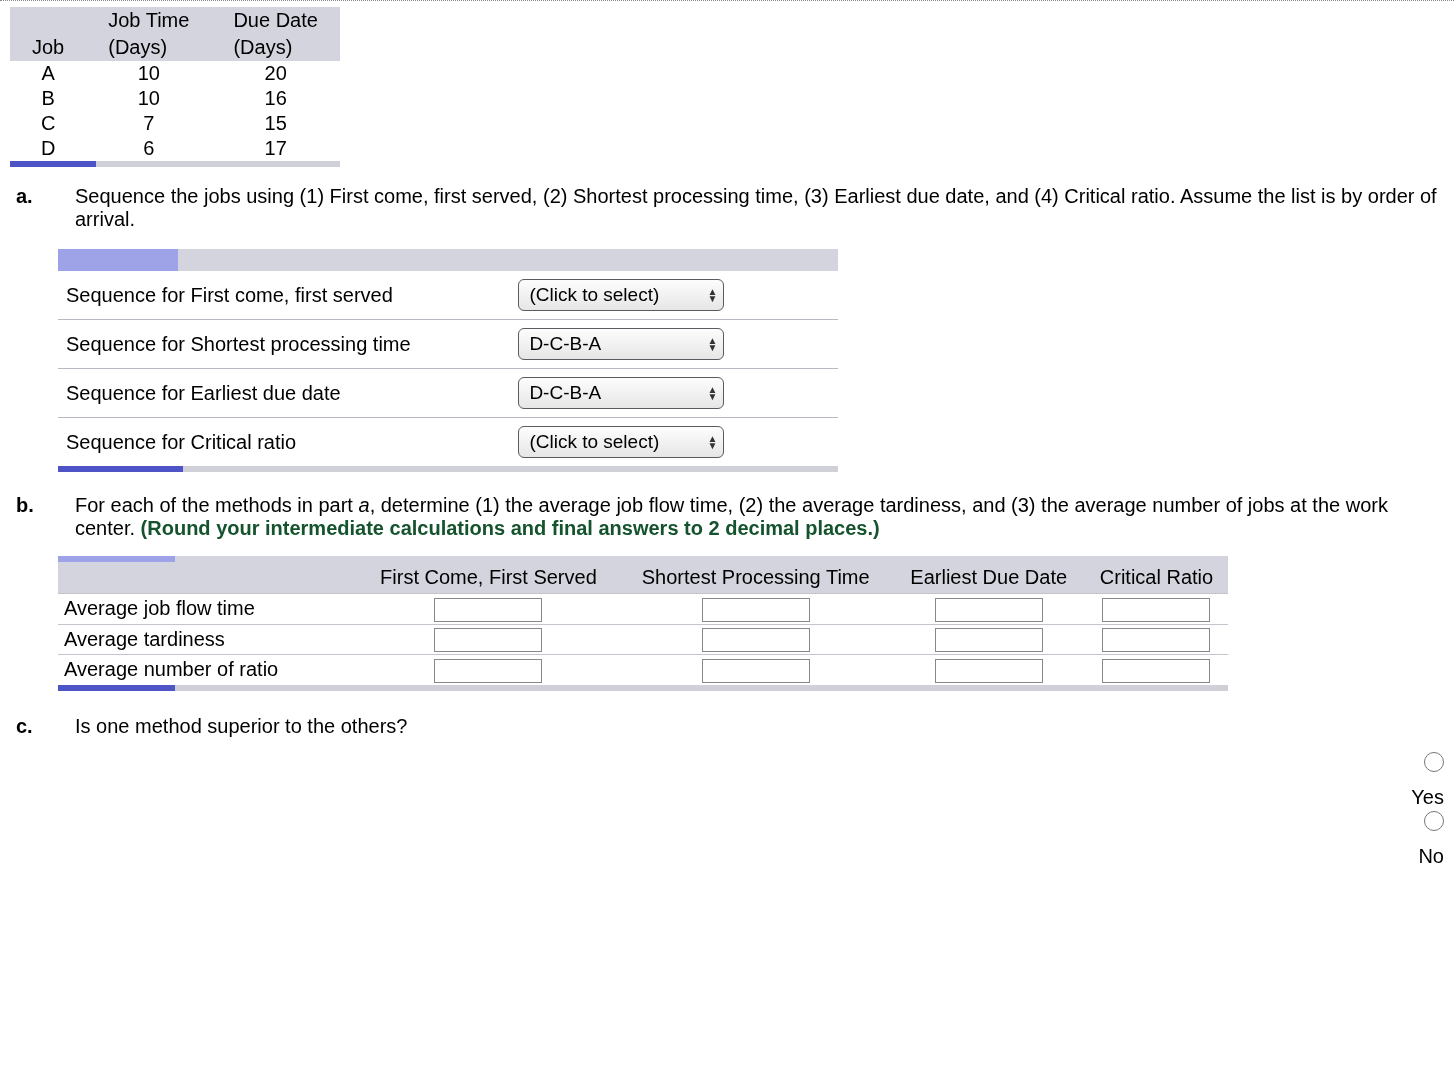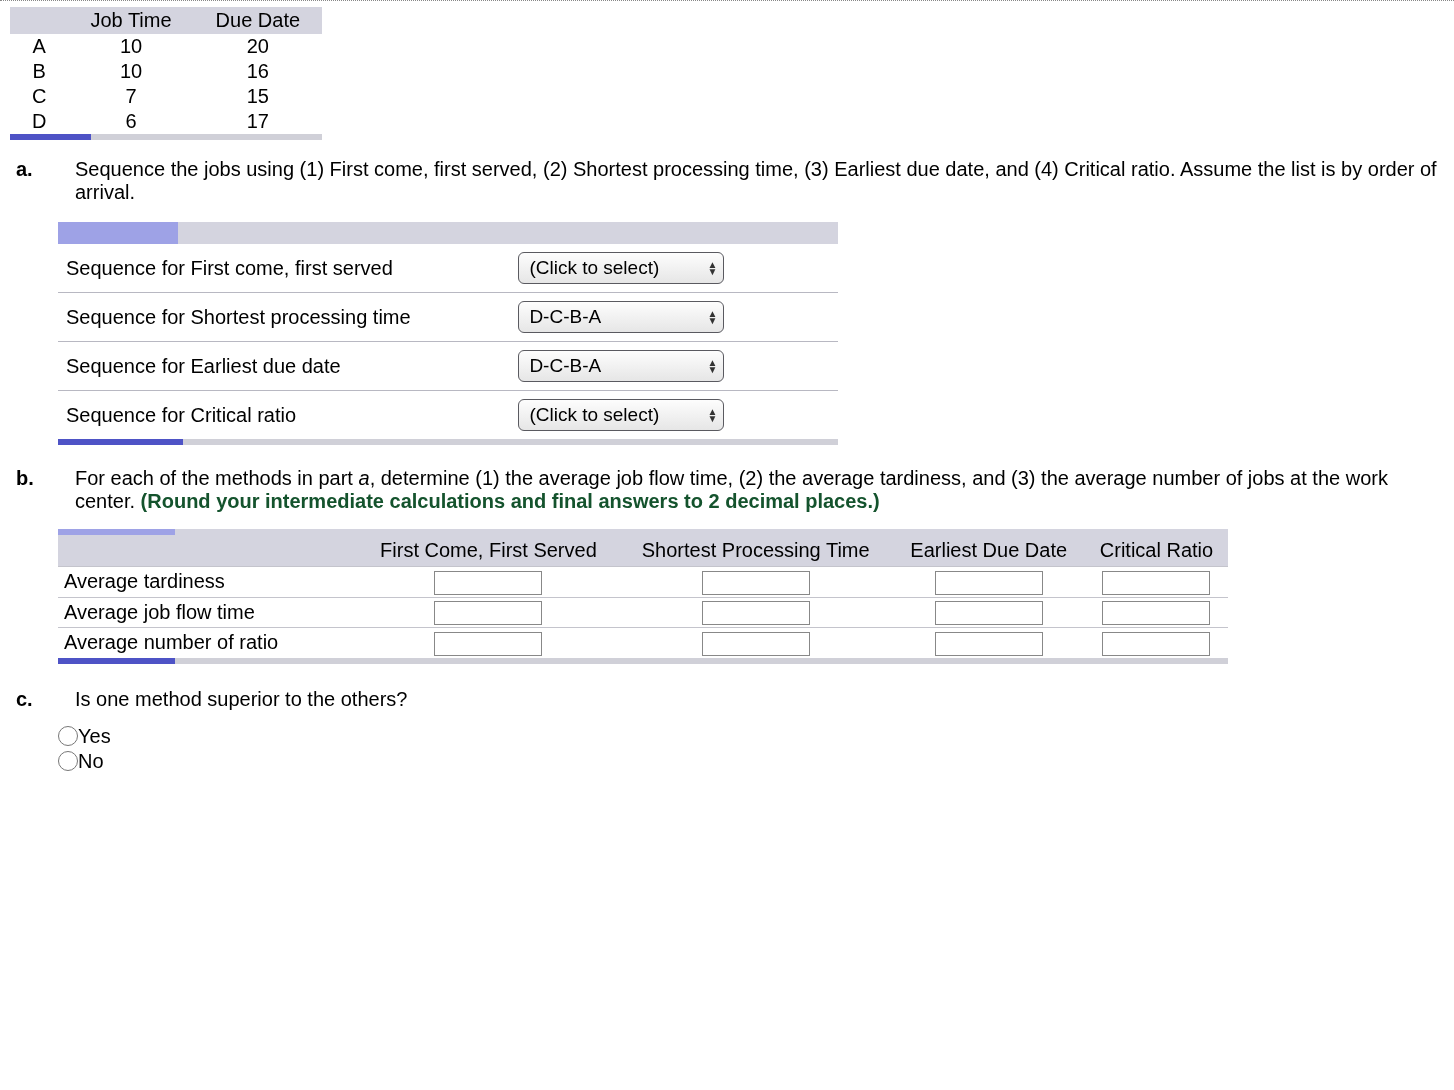--- a/index.html
+++ b/index.html
@@ -107,39 +107,44 @@
     .b-table tbody td.rowlabel { text-align: left; width: 300px; }
     .b-input {
       width: 108px; height: 24px;
       border: 1px solid #888;
       background: #fff;
     }
     .b-footer-strip { height: 6px; background: linear-gradient(to right, #4e53c6 0 10%, #d0d0d8 10% 100%); }
 
     
     .radio-group { margin: 14px 0 0 48px; }
-    .radio-row { display:flex; align-items:center; gap:0; margin-bottom:2px; }
+    .radio-row { display:flex; align-items:flex-end; gap:14px; margin-bottom:2px;flex-direction:column; }
     .radio-circle {
       width:20px; height:20px; border:1.5px solid #777; border-radius:50%;
       display:inline-block; cursor:pointer;
     }
   </style>
 </head>
 <body>
 
 <div class="dotted-top"></div>
 <div class="content">
 
 
   <table class="job-table">
     <thead>
       <tr>
         <td></td>
         <td>Job Time</td>
         <td>Due Date</td>
+      </tr>
+      <tr>
+        <td>Job</td>
+        <td>(Days)</td>
+        <td>(Days)</td>
       </tr>
     </thead>
     <tbody>
       <tr>
         <td>A</td>
         <td>10</td>
         <td>20</td>
       </tr>
       <tr>
         <td>B</td>
@@ -244,28 +249,28 @@
         <tr>
           <td></td>
           <td><span>First Come, First Served</span></td>
           <td><span>Shortest Processing Time</span></td>
           <td><span>Earliest Due Date</span></td>
           <td><span>Critical Ratio</span></td>
         </tr>
       </thead>
       <tbody>
         <tr>
+          <td class="rowlabel">Average job flow time</td>
+          <td><input class="b-input" style=""></td>
+          <td><input class="b-input" style=""></td>
+          <td><input class="b-input" style=""></td>
+          <td><input class="b-input" style=""></td>
+        </tr>
+        <tr>
           <td class="rowlabel">Average tardiness</td>
-          <td><input class="b-input" style=""></td>
-          <td><input class="b-input" style=""></td>
-          <td><input class="b-input" style=""></td>
-          <td><input class="b-input" style=""></td>
-        </tr>
-        <tr>
-          <td class="rowlabel">Average job flow time</td>
           <td><input class="b-input" style=""></td>
           <td><input class="b-input" style=""></td>
           <td><input class="b-input" style=""></td>
           <td><input class="b-input" style=""></td>
         </tr>
         <tr>
           <td class="rowlabel">Average number of ratio</td>
           <td><input class="b-input" style=""></td>
           <td><input class="b-input" style=""></td>
           <td><input class="b-input" style=""></td>

